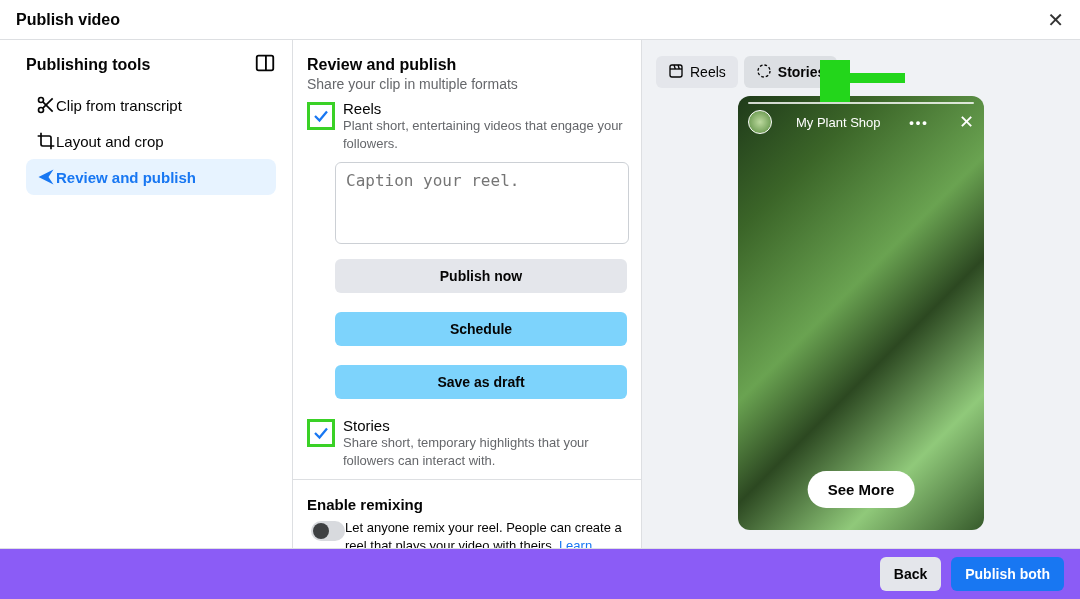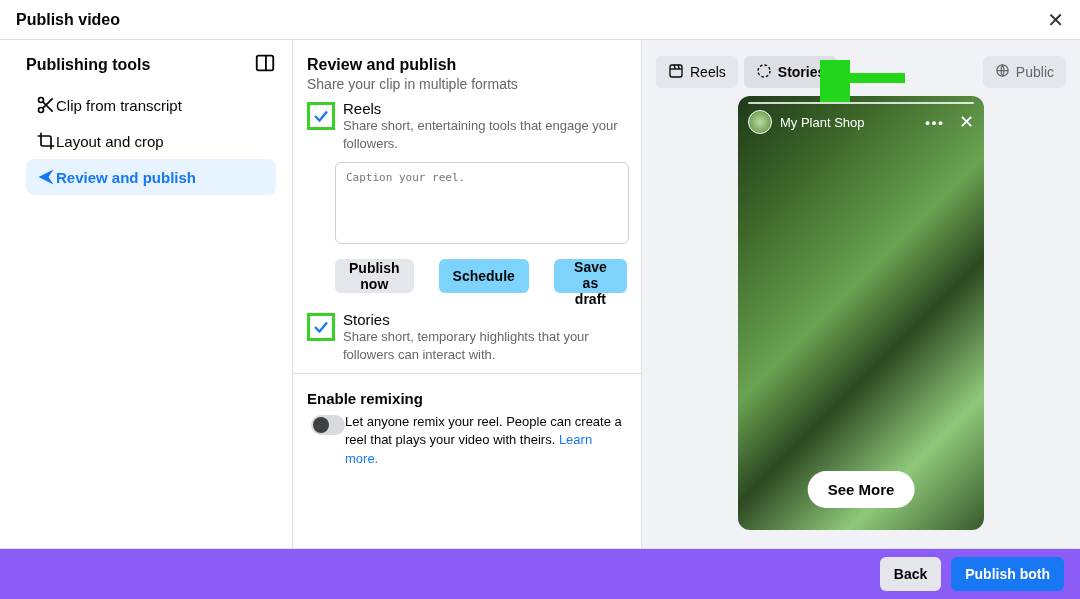--- a/index.html
+++ b/index.html
@@ -62,24 +62,24 @@
   .checkbox-hl {
     width:28px; height:28px; border:3px solid #3ad126; background:#fff;
     display:flex;align-items:center;justify-content:center; flex-shrink:0;
     margin-top:2px;
   }
   .checkbox-hl svg { stroke:#1877f2; }
   .opt-label { font-size:15px; }
   .opt-desc { color:#65676b; font-size:13px; line-height:1.35; }
   .caption-box {
     width: 294px; height: 82px; border:1px solid #ccd0d5; border-radius:6px;
-    padding:8px 10px; color:#8a8d91; font-size:11px; margin:10px 0 12px 28px;
+    padding:8px 10px; color:#8a8d91; font-size:16px; margin:10px 0 12px 28px;
     resize:none;
   }
-  .btn-row { display:flex; gap:25px; margin-left:28px; margin-bottom:18px;}
+  .btn-row { display:flex; gap:19px; margin-left:28px; margin-bottom:18px;flex-direction:column;}
   .btn { border:none; border-radius:6px; height:34px; padding:0 14px; font-size:14px; cursor:pointer; background:#e4e6eb; color:#050505; font-weight:600;}
   .btn.ghost { background:#7dd3fc; }
   .divider { border-top:1px solid #dddfe2; margin:10px -14px 16px -14px; }
   .remix-row { display:flex; gap:0; align-items:flex-start; margin-left:0;}
   .toggle {
     width:34px; height:20px; background:#d8dade; border-radius:12px; position:relative; flex-shrink:0; cursor:pointer; margin-top:2px; margin-left:4px;
   }
   .toggle::after { content:""; position:absolute; width:16px; height:16px; background:#3e4042; border-radius:50%; top:2px; left:2px; }
   .remix-text { font-size:13px; color:#050505; line-height:1.4; }
   .remix-text a { color:#1877f2; text-decoration:none; }
@@ -93,21 +93,21 @@
   .seg { display:flex; gap:6px; }
   .seg-btn { display:flex; align-items:center; gap:6px; background:#e4e6eb; border-radius:6px; height:32px; padding:0 12px; font-size:14px; color:#050505; cursor:pointer; }
   .seg-btn.active { background:#dcdfe3; font-weight:600; }
   .vis-chip { display:flex; align-items:center; gap:6px; background:#e4e6eb; border-radius:6px; height:32px; padding:0 12px; font-size:14px; color:#65676b; }
   .phone-card {
     margin-top:8px; width:246px; height:434px; border-radius:12px; overflow:hidden;
     background: linear-gradient(135deg,#1f3a1a 0%, #3b6528 20%, #6aa351 45%, #2c4821 60%, #90c97a 80%, #365a2b 100%);
     position:relative;
   }
   .phone-top { position:absolute; top:6px; left:10px; right:10px; height:2px; background:rgba(255,255,255,0.8); border-radius:2px;}
-  .phone-head { position:absolute; top:14px; left:10px; right:10px; display:flex; align-items:center; gap:8px; color:#fff; font-size:13px;}
+  .phone-head { position:absolute; top:14px; left:10px; right:10px; display:flex; align-items:center; gap:24px; color:#fff; font-size:13px;}
   .avatar { width:24px;height:24px;border-radius:50%; background:radial-gradient(#bcd99e,#55893c); border:1px solid #fff;}
   .ph-menu { margin-left:auto; letter-spacing:2px; font-weight:700; }
   .ph-x { font-size:18px; margin-left:6px; }
   .see-more { position:absolute; bottom:22px; left:50%; transform:translateX(-50%); background:#fff; color:#050505; font-weight:700; font-size:15px; padding:10px 20px; border-radius:24px; }
   .arrow { position:absolute; left:820px; top:60px; pointer-events:none; }
   .footer {
     height:51px; border-top:1px solid #dddfe2; display:flex; justify-content:flex-end; align-items:center; gap:10px; padding:0 16px; background:#8b5cf6;
   }
   .btn.primary { background:#1877f2; color:#fff; }
 </style>
@@ -166,21 +166,21 @@
     <div class="section-sub">Share your clip in multiple formats</div>
 
     <div class="opt-row">
       <div class="checkbox-hl">
         <svg width="18" height="18" viewBox="0 0 24 24" fill="none" stroke-width="3">
             <polyline points="4 12 10 18 20 6"></polyline>
           </svg>
       </div>
       <div>
         <div class="opt-label">Reels</div>
-        <div class="opt-desc">Share short, entertaining tools that engage your followers.</div>
+        <div class="opt-desc">Plant short, entertaining videos that engage your followers.</div>
       </div>
     </div>
 
     <textarea class="caption-box" placeholder="Caption your reel." style=""></textarea>
 
     <div class="btn-row">
       <button class="btn">Publish now</button>
       <button class="btn ghost">Schedule</button>
       <button class="btn ghost">Save as draft</button>
     </div>
@@ -220,27 +220,20 @@
               </svg></span>
           <span>Reels</span>
         </div>
         <div class="seg-btn active">
           <span><svg width="16" height="16" viewBox="0 0 24 24" fill="none" stroke="#050505" stroke-width="2">
                 <circle cx="12" cy="12" r="9" stroke-dasharray="4 3"></circle>
               </svg></span>
           <span>Stories</span>
         </div>
       </div>
-      <div class="vis-chip">
-        <span><svg width="15" height="15" viewBox="0 0 24 24" fill="none" stroke="#65676b" stroke-width="2">
-              <circle cx="12" cy="12" r="9"></circle>
-              <path d="M3 12h18M12 3c3 3 3 15 0 18M12 3c-3 3-3 15 0 18"></path>
-            </svg></span>
-        <span>Public</span>
-      </div>
     </div>
 
     <div class="phone-card">
       <div class="phone-top"></div>
       <div class="phone-head">
         <div class="avatar"></div>
         <span>My Plant Shop</span>
         <span class="ph-menu">•••</span>
         <span class="ph-x">✕</span>
       </div>

